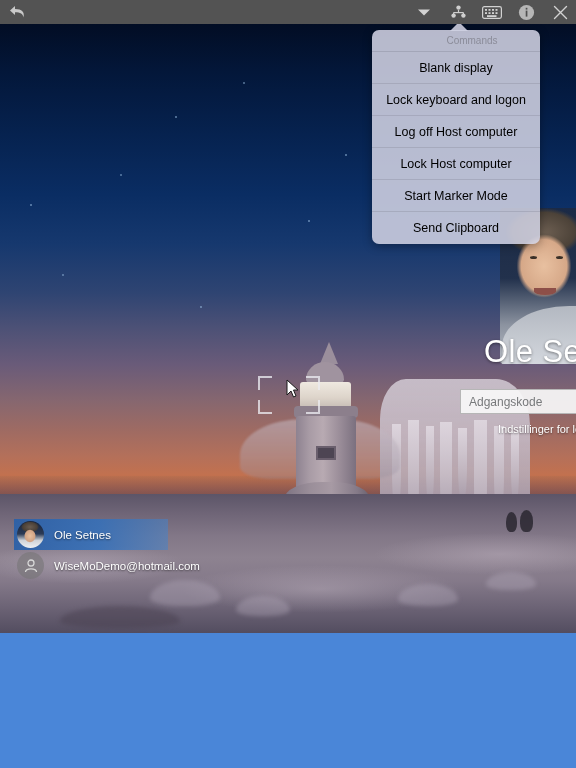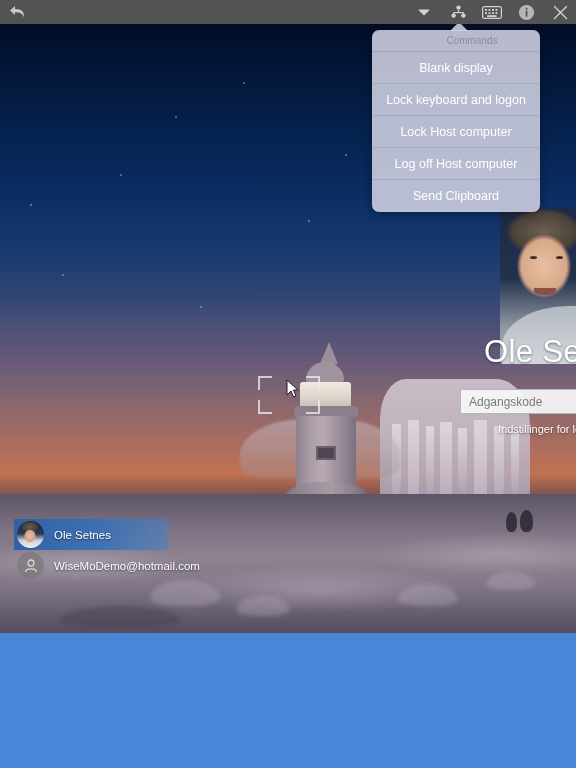--- a/index.html
+++ b/index.html
@@ -386,21 +386,21 @@
     color: #8b8c99;
     border-bottom: 1px solid rgba(140,142,160,.45);
     padding-left: 32px;
   }
   .pop-item {
     height: 32px;
     display: flex;
     align-items: center;
     justify-content: center;
     font-size: 12.5px;
-    color: #ffffff;
+    color: #000000;
     border-bottom: 1px solid rgba(140,142,160,.40);
     cursor: pointer;
     background: transparent;
   }
   .pop-item:last-child { border-bottom: none; }
 
   
   .filler {
     position: absolute;
     left: 0; top: 633px;
@@ -508,22 +508,23 @@
     </div>
   </div>
 
   <div class="filler"></div>
 
   <div class="pop-tail"></div>
   <div class="popover">
     <div class="pop-header">Commands</div>
     <div class="pop-item">Blank display</div>
     <div class="pop-item">Lock keyboard and logon</div>
+    <div class="pop-item">Log off Host computer</div>
     <div class="pop-item">Lock Host computer</div>
-    <div class="pop-item">Log off Host computer</div>
+    <div class="pop-item">Start Marker Mode</div>
     <div class="pop-item">Send Clipboard</div>
   </div>
 
   <div class="toolbar">
 
     <span class="tb-back">
       <svg width="22" height="18" viewBox="0 0 22 18">
         <path d="M8 3 L3 7.5 L8 12 L8 9.2 C13.5 9.2 16 11 16.5 14.5 C17.8 9 15 6 8 6 Z" fill="#c9c9c9"></path>
       </svg>
     </span>

